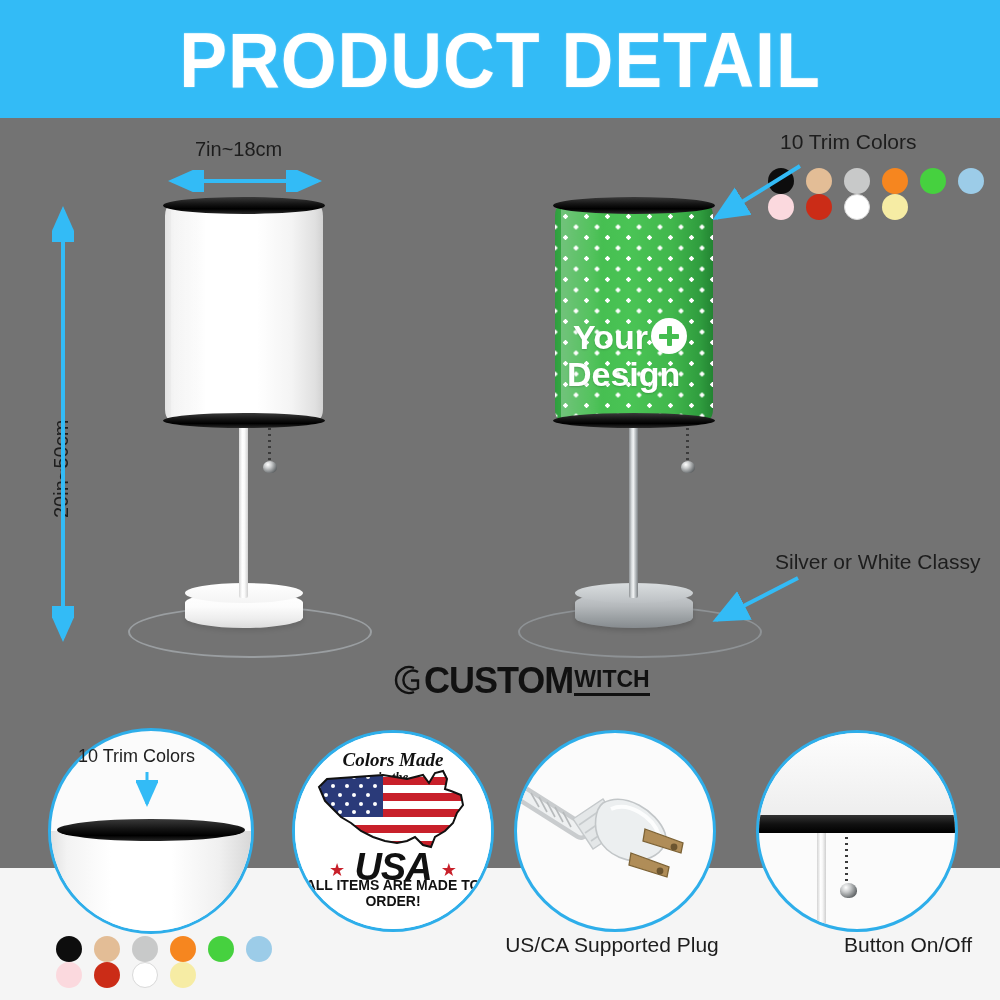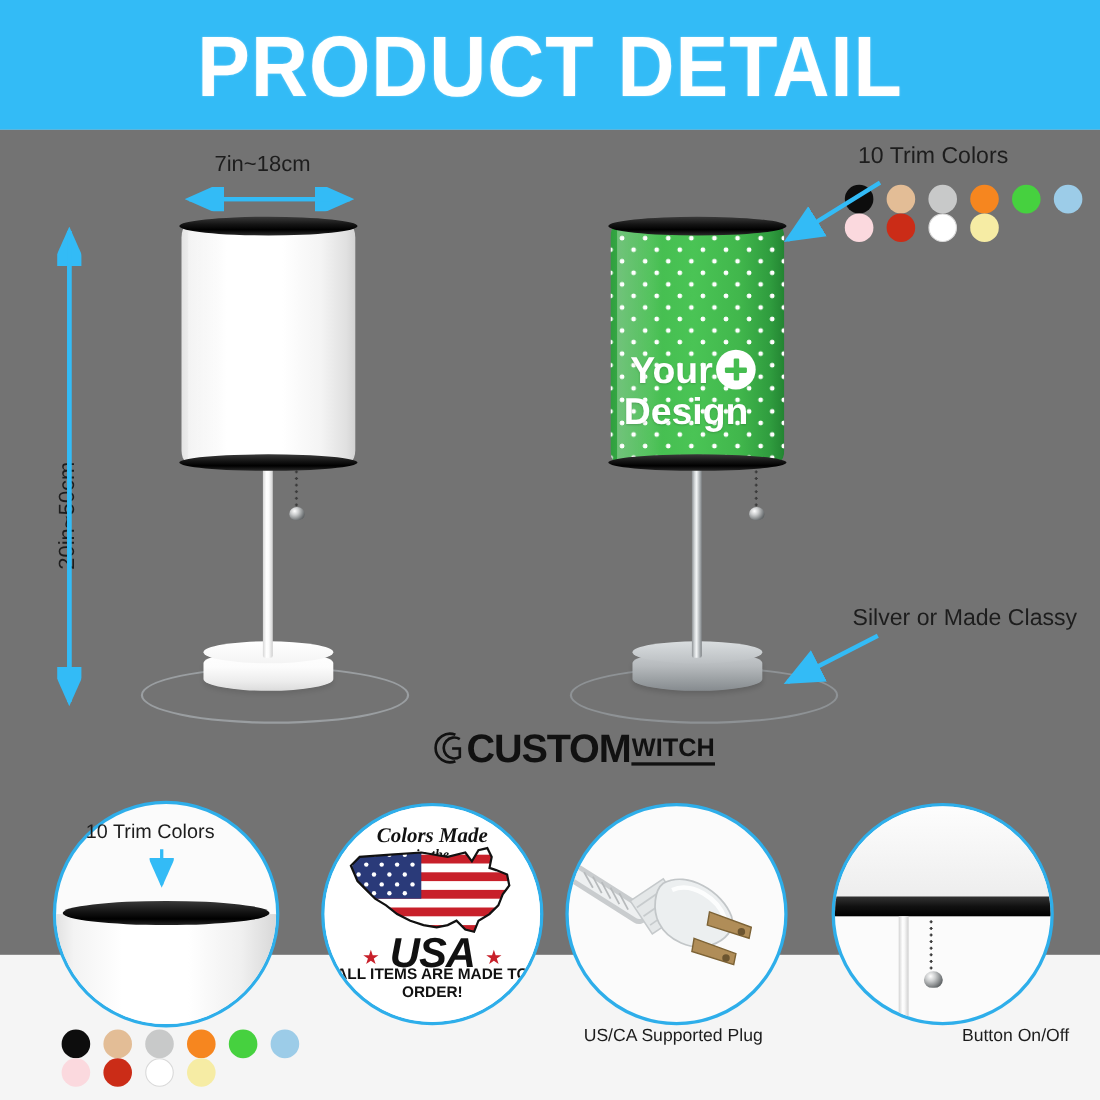--- a/index.html
+++ b/index.html
@@ -205,21 +205,21 @@
     position: absolute;
     border-radius: 50%;
     border: 3px solid #2eaeea;
     background: #fbfbfb;
     overflow: hidden;
   }
   .feature-caption {
     position: absolute;
     text-align: center;
     color: #1d1d1d;
-    font-size: 16px;
+    font-size: 21px;
     white-space: nowrap;
   }
 
   
   .usa-badge-inner {
     position: absolute; left: 0; top: 0; right: 0; bottom: 0;
     background: #ffffff;
   }
   .usa-top-text {
     position: absolute;
@@ -381,21 +381,21 @@
 
   <svg style="position:absolute; left:700px; top:42px;" width="110" height="70">
     <defs>
       <marker id="ahDiag1" markerWidth="9" markerHeight="9" refX="8" refY="4.5" orient="auto">
         <path d="M9,4.5 L0,0.5 L0,8.5 Z" fill="#33bbf6"></path>
       </marker>
     </defs>
     <line x1="100" y1="6" x2="16" y2="58" stroke="#33bbf6" stroke-width="4" marker-end="url(#ahDiag1)"></line>
   </svg>
 
-  <div class="annot" style="left:775px; top:432px; font-size:21px;">Silver or Made Classy</div>
+  <div class="annot" style="left:775px; top:432px; font-size:21px;">Silver or White Classy</div>
   <svg style="position:absolute; left:700px; top:452px;" width="110" height="60">
     <defs>
       <marker id="ahDiag2" markerWidth="9" markerHeight="9" refX="8" refY="4.5" orient="auto">
         <path d="M9,4.5 L0,0.5 L0,8.5 Z" fill="#33bbf6"></path>
       </marker>
     </defs>
     <line x1="98" y1="8" x2="16" y2="50" stroke="#33bbf6" stroke-width="4" marker-end="url(#ahDiag2)"></line>
   </svg>
 
   <div class="logo" style="left:392px; top:545px;">

